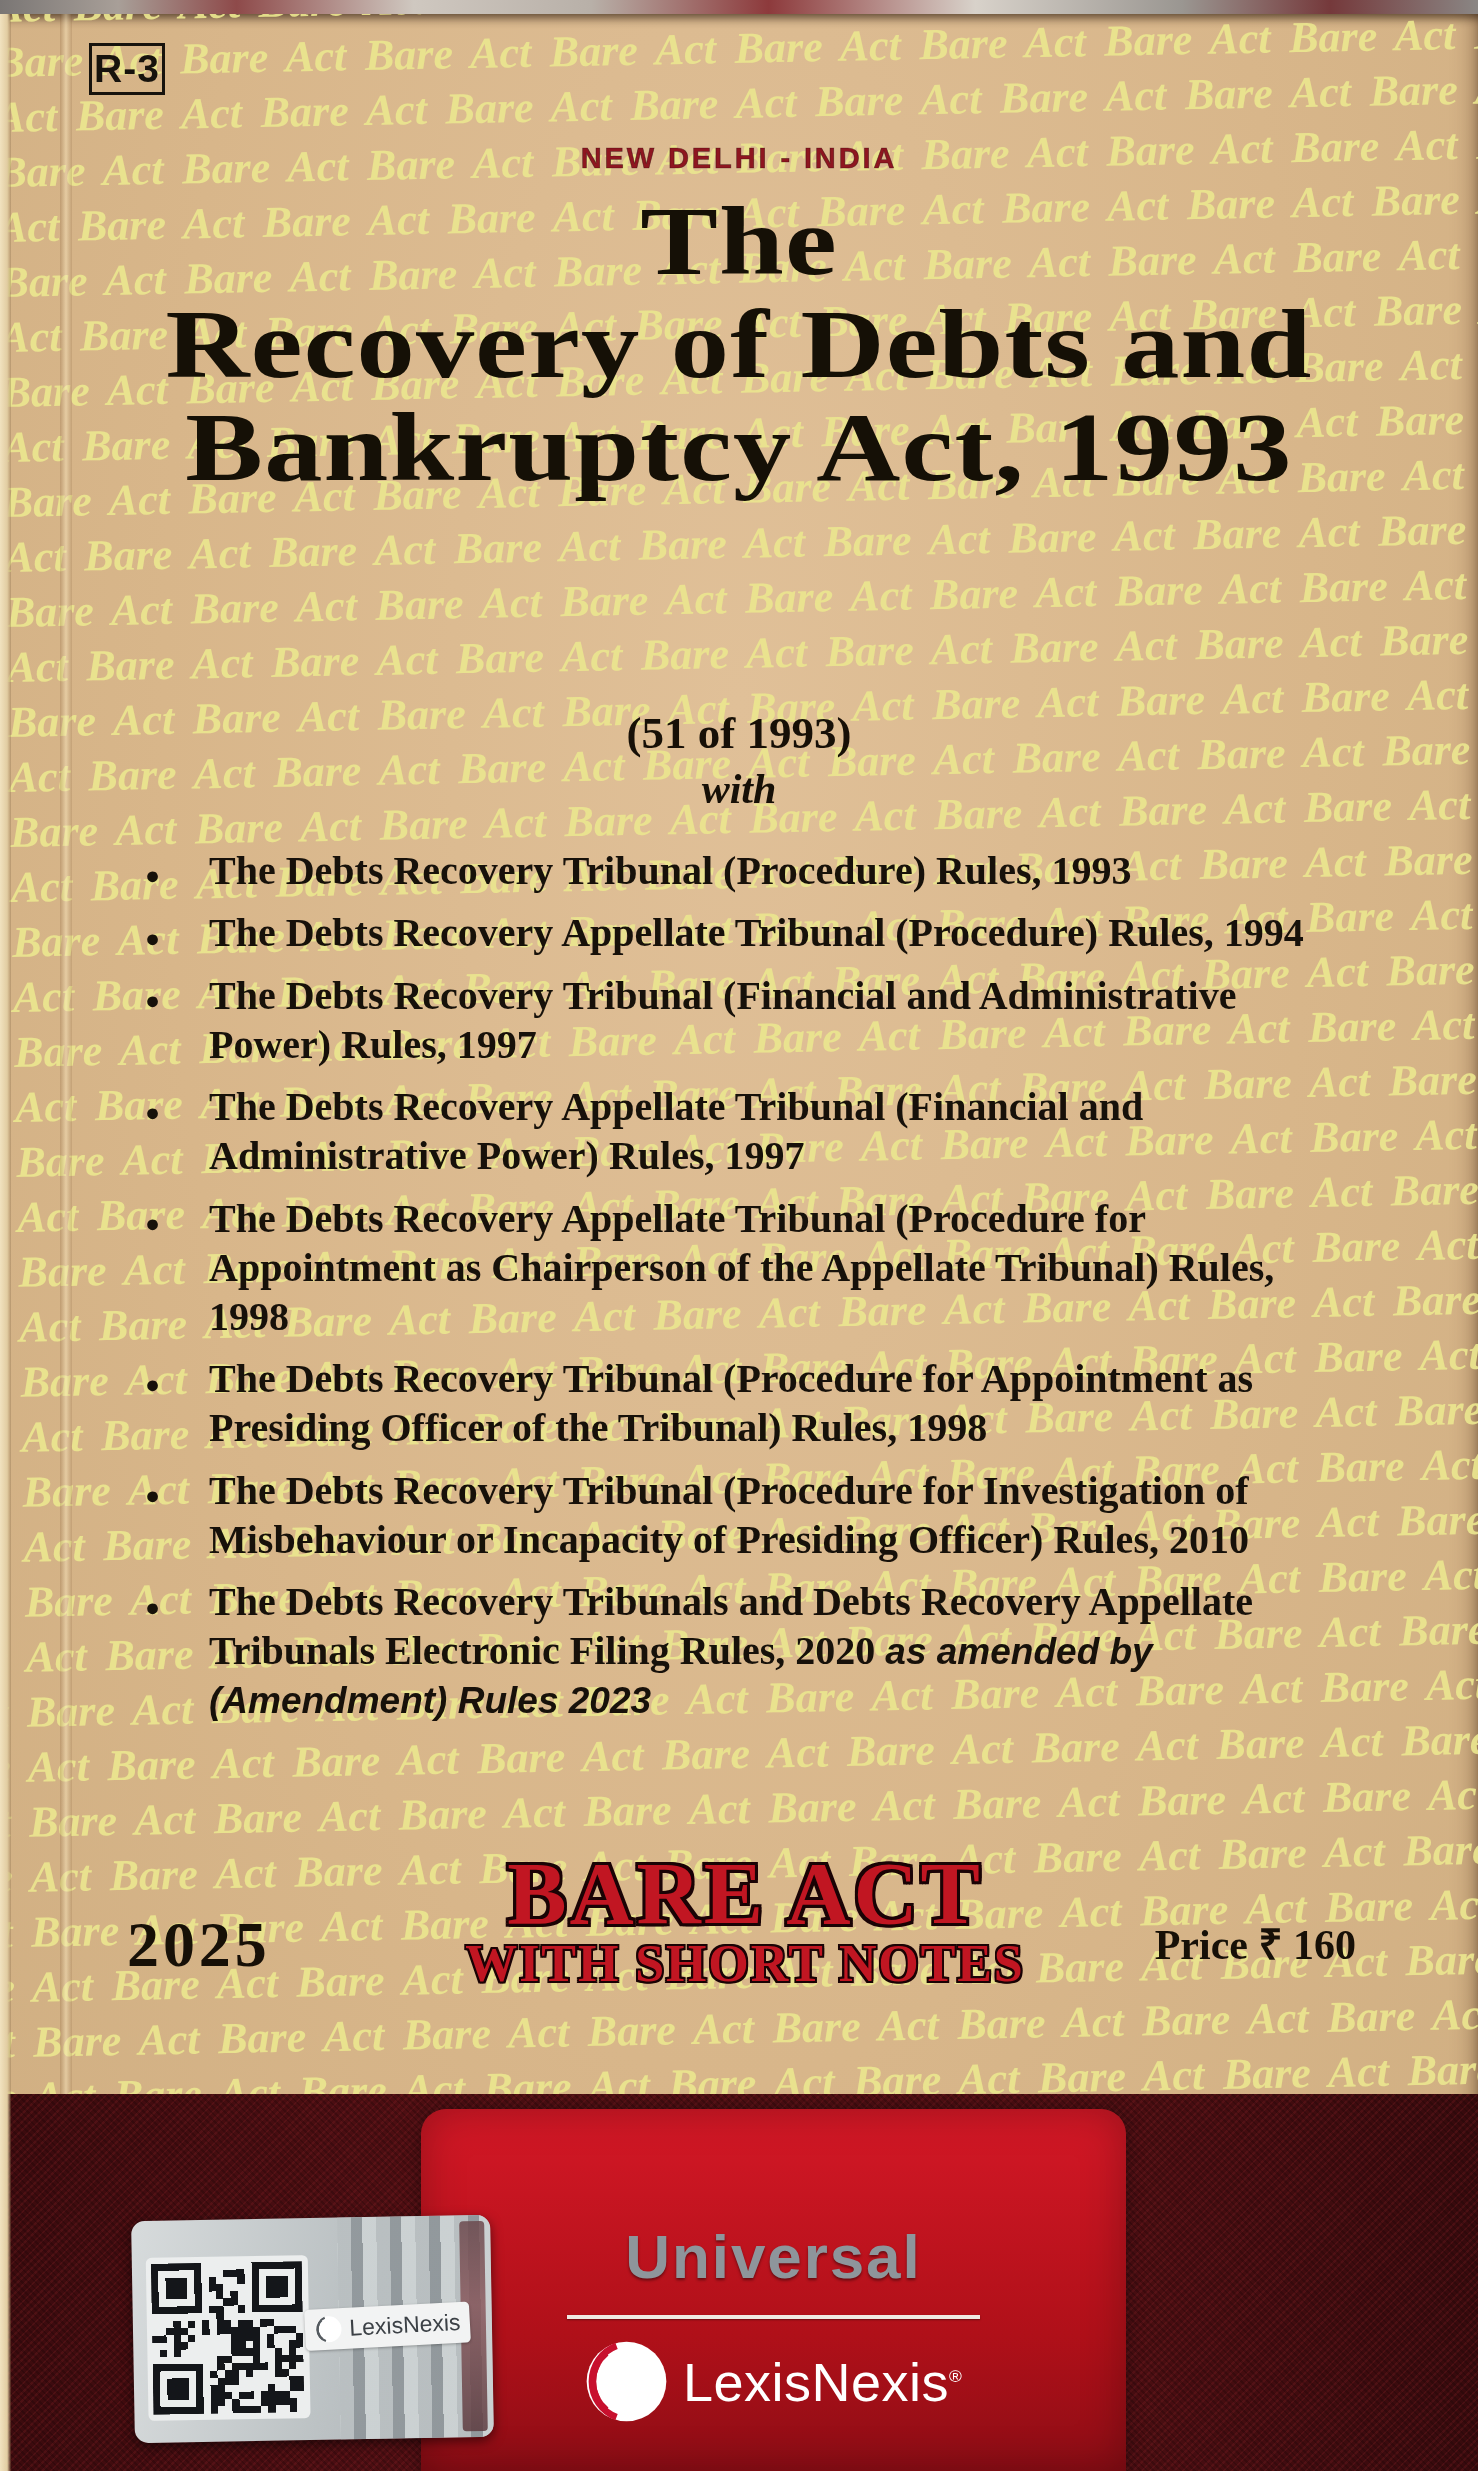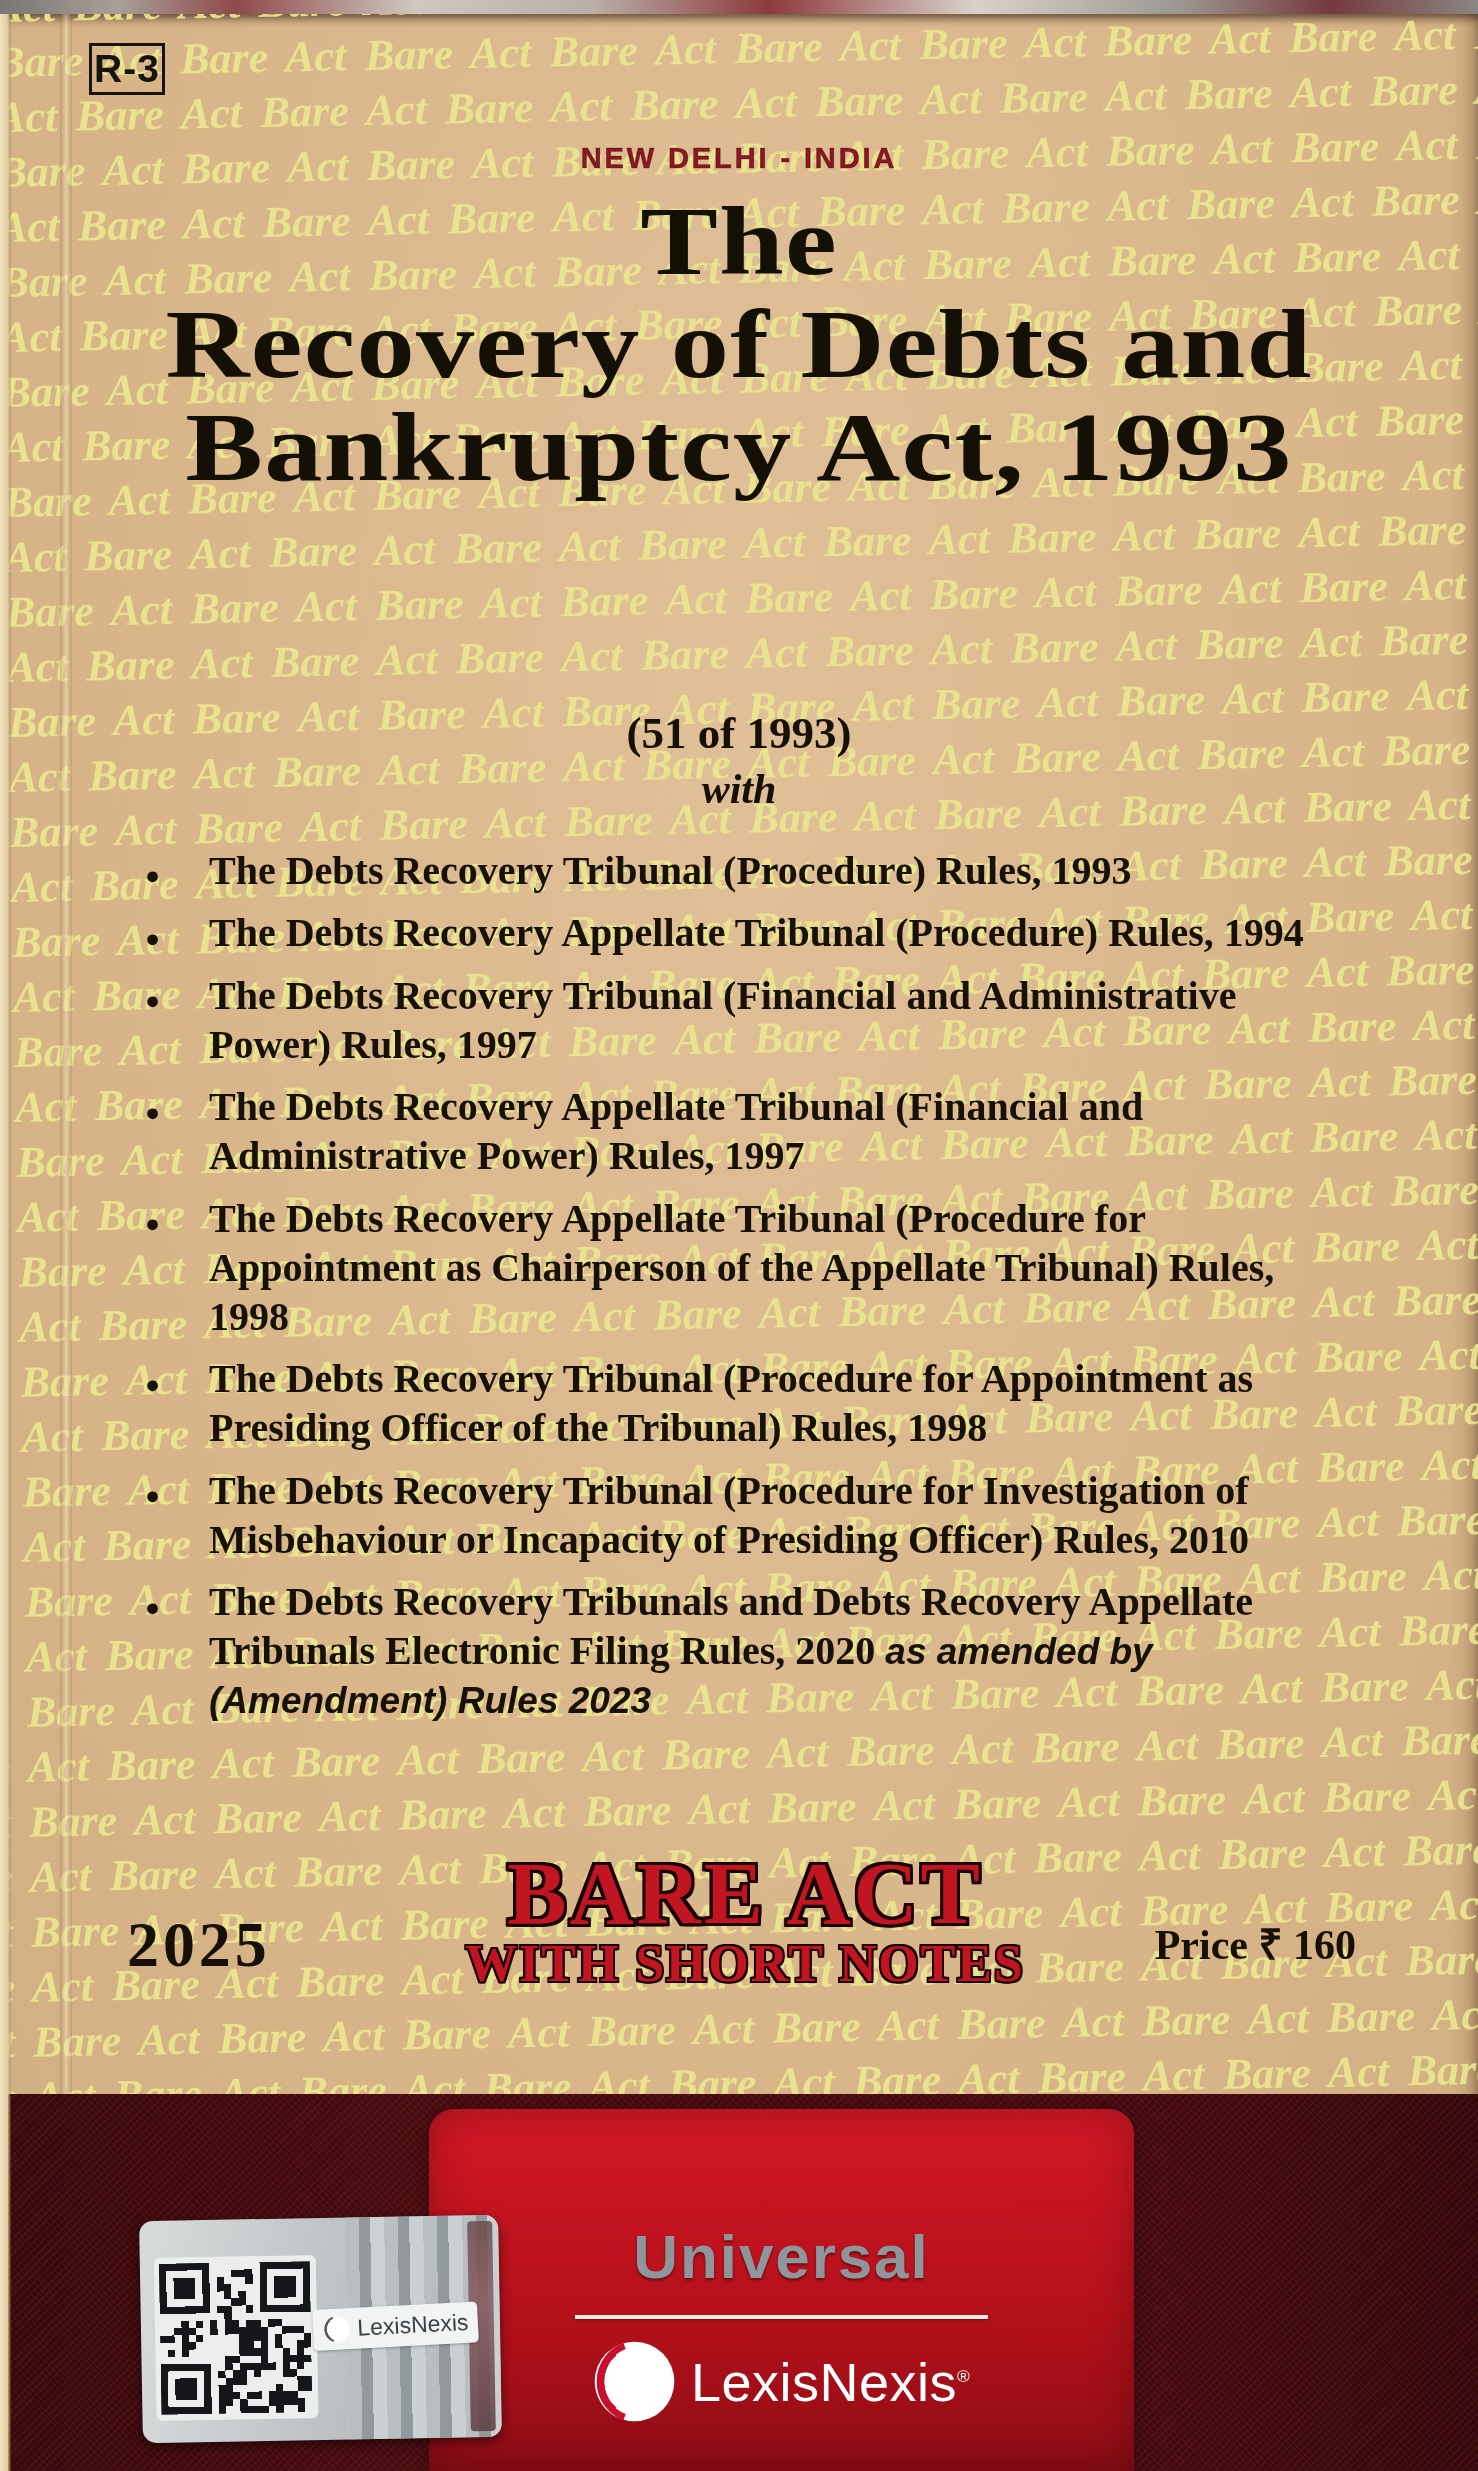--- a/index.html
+++ b/index.html
@@ -44,21 +44,21 @@
   .rules li::before{content:"●";position:absolute;left:3.9px;top:5.8px;font-size:25px;}
   .rule-suffix{font:italic bold 37px "Liberation Sans",sans-serif;}
   .year{position:absolute;left:127px;top:1894px;font:bold 64px "Liberation Serif",serif;letter-spacing:3.9px;}
   .stamp{position:absolute;left:12px;right:0;top:1833px;text-align:center;color:#c11622;}
   .stamp-1{font:bold 89px/93px "Liberation Serif",serif;letter-spacing:2.9px;
     text-shadow:-2.9px -2.9px 0 #1a0305,2.9px -2.9px 0 #1a0305,-2.9px 2.9px 0 #1a0305,2.9px 2.9px 0 #1a0305,0 -2.9px 0 #1a0305,0 2.9px 0 #1a0305,-2.9px 0 0 #1a0305,2.9px 0 0 #1a0305;}
   .stamp-2{font:bold 52px/56px "Liberation Serif",serif;letter-spacing:1.9px;margin-top:-3.9px;
     text-shadow:-1.9px -1.9px 0 #1a0305,1.9px -1.9px 0 #1a0305,-1.9px 1.9px 0 #1a0305,1.9px 1.9px 0 #1a0305,0 -1.9px 0 #1a0305,0 1.9px 0 #1a0305,-1.9px 0 0 #1a0305,1.9px 0 0 #1a0305;}
   .price{position:absolute;right:122px;top:1900px;font:bold 42px "Liberation Serif",serif;}
   
-  .band{position:absolute;left:8px;right:0;bottom:0;height:378px;z-index:5;background:#4e0f13;}
+  .band{position:absolute;left:0;right:0;bottom:0;height:378px;z-index:5;background:#4e0f13;}
   .band-texture{position:absolute;inset:0;opacity:.85;
     background:
       repeating-linear-gradient(45deg,rgba(0,0,0,.20) 0 1.9px,transparent 1.9px 4.8px),
       repeating-linear-gradient(-45deg,rgba(150,40,45,.22) 0 1.9px,transparent 1.9px 5.8px),
       linear-gradient(90deg,rgba(0,0,0,.28),transparent 28%,transparent 72%,rgba(0,0,0,.34));}
   .panel{position:absolute;left:421px;width:705px;top:15.4px;bottom:0;border-radius:25px 25px 0 0;
     background:linear-gradient(180deg,#d41826,#b01019 62%,#8d0d15);
     box-shadow:inset 0 0 44px rgba(0,0,0,.28), 0 0 17.4px rgba(0,0,0,.35);}
   .uni{margin-top:112px;text-align:center;font:bold 62px "Liberation Sans",sans-serif;
     color:#8e959b;letter-spacing:1.9px;text-shadow:0 1.9px 2.9px rgba(0,0,0,.45);}

